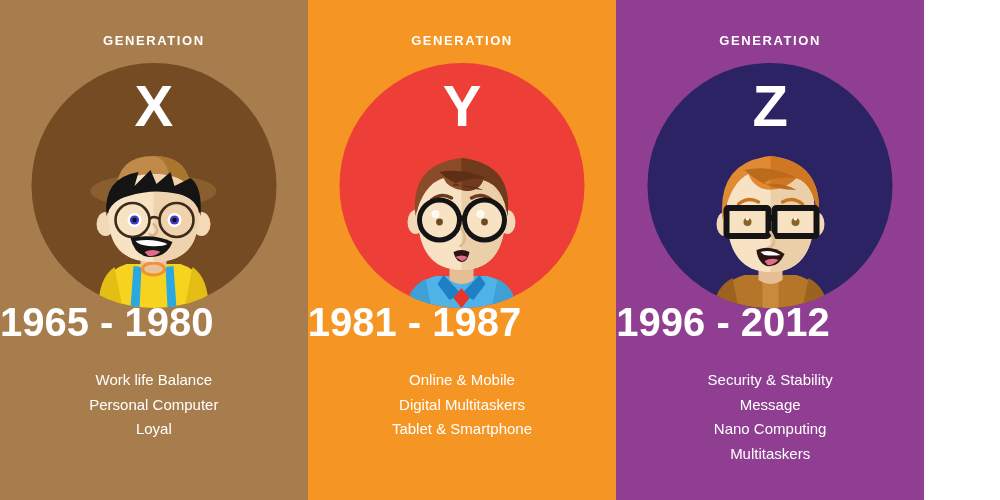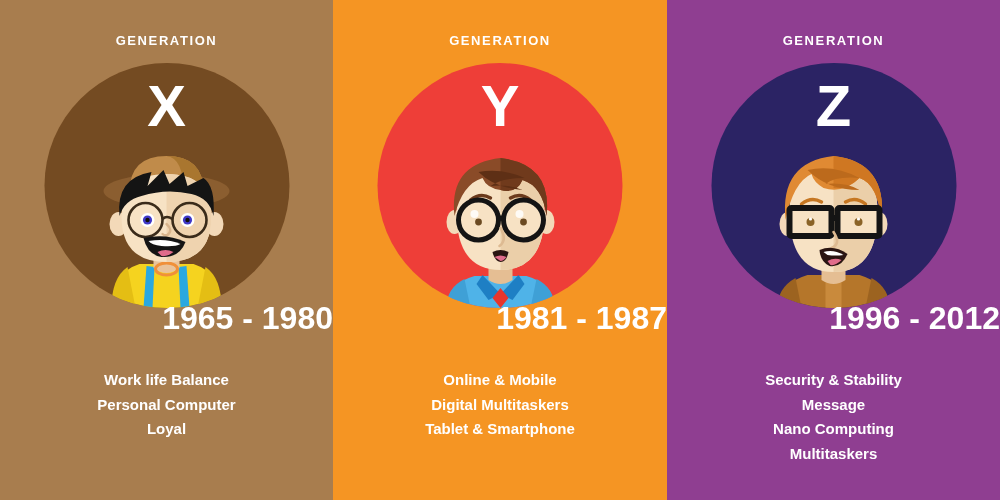--- a/index.html
+++ b/index.html
@@ -2,21 +2,21 @@
 <html><head>
 <meta charset="utf-8">
 <style>
   html,body{margin:0;padding:0;}
   body{
     width:1000px;height:500px;overflow:hidden;
     font-family:"Liberation Sans", sans-serif;
     background:#ffffff;
   }
   .infographic{
-    width:1000px;height:500px;
+    width:924px;height:500px;
     display:flex;flex-direction:row;
   }
   .panel{
     position:relative;
     height:500px;
     display:flex;flex-direction:column;align-items:center;
     overflow:hidden;
   }
   .panel-x{width:333px;background:#A87D4E;}
   .panel-y{width:334px;background:#F59523;}
@@ -64,36 +64,36 @@
     left:0;right:0;bottom:0;
     height:170px;
     display:flex;justify-content:center;align-items:flex-end;
     z-index:2;
   }
   .avatar-holder svg{display:block;}
 
   .years{
     position:absolute;
     top:302px;left:0;right:0;
-    text-align:right;
-    font-size:32px;
+    text-align:left;
+    font-size:40px;
     font-weight:bold;
     color:#ffffff;
     line-height:1;
     letter-spacing:0px;
   }
 
   .features{
     position:absolute;
     top:368px;left:0;right:0;
     text-align:center;
   }
   .feature{
     font-size:15px;
-    font-weight:bold;
+    font-weight:normal;
     color:#ffffff;
     line-height:24.5px;
     white-space:nowrap;
   }
 </style>
 </head>
 <body>
 
 <div class="infographic">
 

